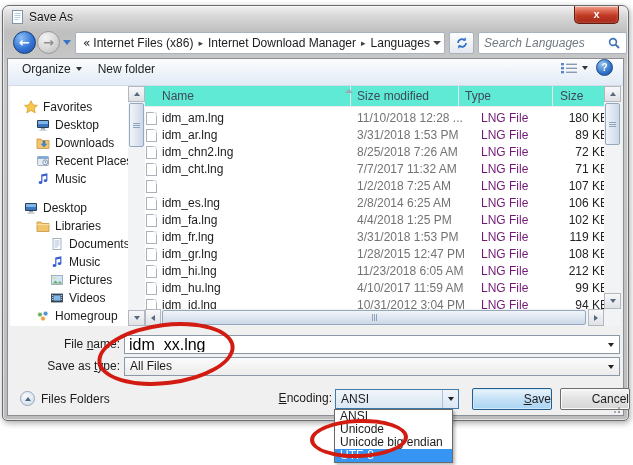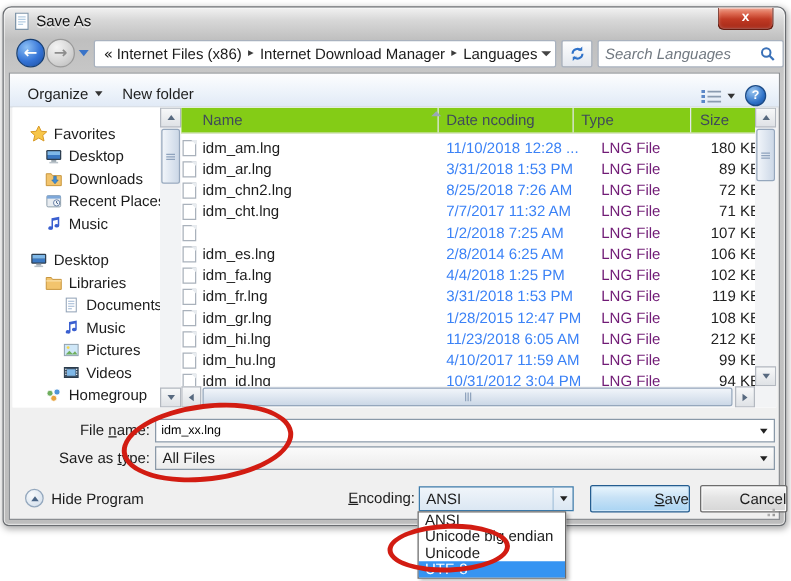--- a/index.html
+++ b/index.html
@@ -58,21 +58,21 @@
   }
   .search-box input::placeholder { font-style:italic; color:#707880; }
   .search-icon { position:absolute; right:5px; top:4px; }
 
   
   .client { position:absolute; left:4px; right:4px; top:52px; bottom:4px; background:#f0f0f0; border:1px solid #8b8e92; }
 
   .toolbar {
     position:absolute; left:0; right:0; top:0; height:27px;
     background:linear-gradient(180deg,#fdfdfe,#f0f5fb 45%,#e1eaf6);
-    border-bottom:1px solid #d3dbe5; display:flex; align-items:flex-end;
+    border-bottom:1px solid #d3dbe5; display:flex; align-items:flex-start;
   }
   .tb-item { display:flex; align-items:center; gap:5px; padding:3px 8px; cursor:pointer; color:#1e1e1e; }
   .tb-organize { margin-left:6px; }
   .tb-arrow { width:0; height:0; border-left:3.5px solid transparent; border-right:3.5px solid transparent; border-top:4px solid #333; }
   .tb-right { margin-left:auto; display:flex; align-items:center; gap:8px; padding-right:10px; }
   .views-btn { display:flex; align-items:center; gap:5px; cursor:pointer; }
   .help-btn {
     width:17px; height:17px; border-radius:50%; border:1px solid #1a4a86;
     background:radial-gradient(circle at 35% 28%,#9cc7f0,#2e71c8 62%,#1d4d92);
     color:#fff; font-size:10px; font-weight:bold; text-align:center; line-height:15px; cursor:pointer;
@@ -85,36 +85,36 @@
   .side-item { display:flex; align-items:flex-end; gap:5px; height:18px; cursor:pointer; white-space:nowrap; }
   .ind0 { padding-left:14px; }
   .ind1 { padding-left:26px; }
   .ind2 { padding-left:40px; }
   .group-gap { margin-top:11px; }
   .side-item svg { flex:0 0 auto; }
 
   .tree-scroll { position:absolute; left:118px; top:0; bottom:0; width:17px; background:#f2f3f5; }
   .list { position:absolute; left:135px; right:0; top:0; bottom:0; overflow:hidden; }
 
-  .hdr { position:absolute; left:0; right:17px; top:0; height:21px; background:#84cc16; border-bottom:1px solid #ececec; color:#3f4a5a; }
+  .hdr { position:absolute; left:0; right:17px; top:0; height:21px; background:#5eead4; border-bottom:1px solid #ececec; color:#3f4a5a; }
   .hdr span { position:absolute; top:3px; }
   .h-name { left:17px; }
   .h-date { left:212px; }
   .h-type { left:320px; }
   .h-size { left:415px; }
   .hdr i { position:absolute; top:0; bottom:0; width:1px; background:#e4e7ea; }
   .sep1 { left:205px; } .sep2 { left:313px; } .sep3 { left:407px; }
   .sort-up { position:absolute; left:200px; top:3px; width:0; height:0; border-left:4px solid transparent; border-right:4px solid transparent; border-bottom:4px solid #9aa7b5; }
 
   .rows { position:absolute; left:0; right:0; top:24px; bottom:17px; overflow:hidden; }
   .row { position:relative; height:17px; line-height:17px; cursor:pointer; }
   .ficon { position:absolute; left:1px; top:2px; width:11px; height:13px; background:#fff; border:1px solid #a9b1bb; }
   .ficon::after { content:""; position:absolute; top:-1px; right:-1px; width:0; height:0; border-style:solid; border-width:0 4px 4px 0; border-color:transparent #e7ebef transparent transparent; }
   .c-name { position:absolute; left:17px; width:185px; overflow:hidden; white-space:nowrap; }
-  .c-date { position:absolute; left:212px; width:106px; color:#3b82f6; white-space:nowrap; }
+  .c-date { position:absolute; left:212px; width:106px; color:#737373; white-space:nowrap; }
   .c-type { position:absolute; left:336px; width:84px; color:#701a75; white-space:nowrap; }
   .c-size { position:absolute; left:380px; right:13px; text-align:right; color:#222; white-space:nowrap; }
 
   
   .sb-btn { position:absolute; background:linear-gradient(#f7f8f9,#dfe2e6); border:1px solid #b3b8c0; display:flex; align-items:center; justify-content:center; cursor:pointer; }
   .t-up   { width:0;height:0;border-left:3.5px solid transparent;border-right:3.5px solid transparent;border-bottom:4px solid #57697f; }
   .t-down { width:0;height:0;border-left:3.5px solid transparent;border-right:3.5px solid transparent;border-top:4px solid #57697f; }
   .t-left { width:0;height:0;border-top:3.5px solid transparent;border-bottom:3.5px solid transparent;border-right:4px solid #57697f; }
   .t-right{ width:0;height:0;border-top:3.5px solid transparent;border-bottom:3.5px solid transparent;border-left:4px solid #57697f; }
   .thumb-v { position:absolute; left:1px; right:1px; background:linear-gradient(90deg,#f1f5fa,#ccd8e7); border:1px solid #95a7bd; border-radius:2px; display:flex; align-items:center; justify-content:center; cursor:grab; }
@@ -123,21 +123,21 @@
   .grip-v { width:1px; height:7px; background:#8fa3bd; box-shadow:-2px 0 #8fa3bd, 2px 0 #8fa3bd; }
 
   .v-scroll { position:absolute; right:0; top:0; bottom:17px; width:17px; background:#f2f3f5; z-index:3; }
   .h-scroll { position:absolute; left:0; right:17px; bottom:0; height:17px; background:#f2f3f5; z-index:3; }
   .corner   { position:absolute; right:0; bottom:0; width:17px; height:17px; background:#f2f3f5; z-index:3; }
 
   
   .fld-label { position:absolute; left:0; width:112px; height:19px; line-height:19px; text-align:right; color:#1c1c1c; }
   .fld-box { position:absolute; left:116px; right:3px; height:19px; background:#fff; border:1px solid #8a99a8; }
   .fld-box .val { position:absolute; left:5px; top:0; line-height:17px; }
-  .fld-box input { position:absolute; left:4px; top:1px; right:20px; height:15px; border:none; outline:none; font-family:"Liberation Sans",sans-serif; font-size:10px; background:transparent; }
+  .fld-box input { position:absolute; left:4px; top:1px; right:20px; height:15px; border:none; outline:none; font-family:"Liberation Sans",sans-serif; font-size:16px; background:transparent; }
   .fld-drop { position:absolute; right:5px; top:7px; width:0; height:0; border-left:3.5px solid transparent; border-right:3.5px solid transparent; border-top:4px solid #222; cursor:pointer; }
   .combo-grey { background:linear-gradient(#fbfbfb,#ececec); }
   u { text-decoration:underline; }
 
   
   .hidefold { position:absolute; left:12px; top:332px; display:flex; align-items:center; gap:6px; cursor:pointer; }
   .hf-circle { width:15px; height:15px; border-radius:50%; border:1px solid #93a7bd; background:radial-gradient(circle at 35% 30%,#f8fafc,#cfdcea); display:flex; align-items:center; justify-content:center; }
   .hf-arrow { width:0; height:0; border-left:3.5px solid transparent; border-right:3.5px solid transparent; border-bottom:4px solid #4a6586; }
 
   .enc-label { position:absolute; left:220px; top:332px; width:104px; text-align:right; }
@@ -358,21 +358,21 @@
             <span class="grip-h"></span>
           </div>
         <div class="sb-btn" style="left:0;right:0;bottom:0;height:16px;">
             <span class="t-down"></span>
           </div>
       </div>
 
       <div class="list">
         <div class="hdr">
           <span class="h-name">Name</span>
-          <span class="h-date">Date ncoding</span>
+          <span class="h-date">Size modified</span>
           <span class="h-type">Type</span>
           <span class="h-size">Size</span>
           <i class="sep1"></i>
             <i class="sep2"></i>
             <i class="sep3"></i>
           <span class="sort-up"></span>
         </div>
 
         <div class="rows">
 
@@ -511,21 +511,21 @@
     </div>
     <div class="fld-box combo-grey" style="top:298px;">
       <span class="val">All Files</span>
       <span class="fld-drop"></span>
     </div>
 
     <div class="hidefold">
       <span class="hf-circle">
           <span class="hf-arrow"></span>
         </span>
-      <span>Hide Program</span>
+      <span>Files Folders</span>
     </div>
 
     <div class="enc-label">
       <span></span><u>E</u><span>ncoding:</span>
     </div>
     <div class="enc-combo">
       <span class="val">ANSI</span>
       <span class="btn">
           <span class="fld-drop" style="position:static;"></span>
         </span>
@@ -533,19 +533,19 @@
 
     <div class="btn-push btn-save"><u>S</u><span>ave</span></div>
     <div class="btn-push btn-cancel">Cancel</div>
 
     <div class="resize-grip"></div>
   </div>
 </div>
 
 <div class="enc-list">
   <div class="enc-opt">ANSI</div>
+  <div class="enc-opt">Unicode</div>
   <div class="enc-opt">Unicode big endian</div>
-  <div class="enc-opt">Unicode</div>
   <div class="enc-opt selected">UTF-8</div>
 </div>
 
 <div class="red-ellipse re-1"></div>
 <div class="red-ellipse re-2"></div>
 
 </body></html>

